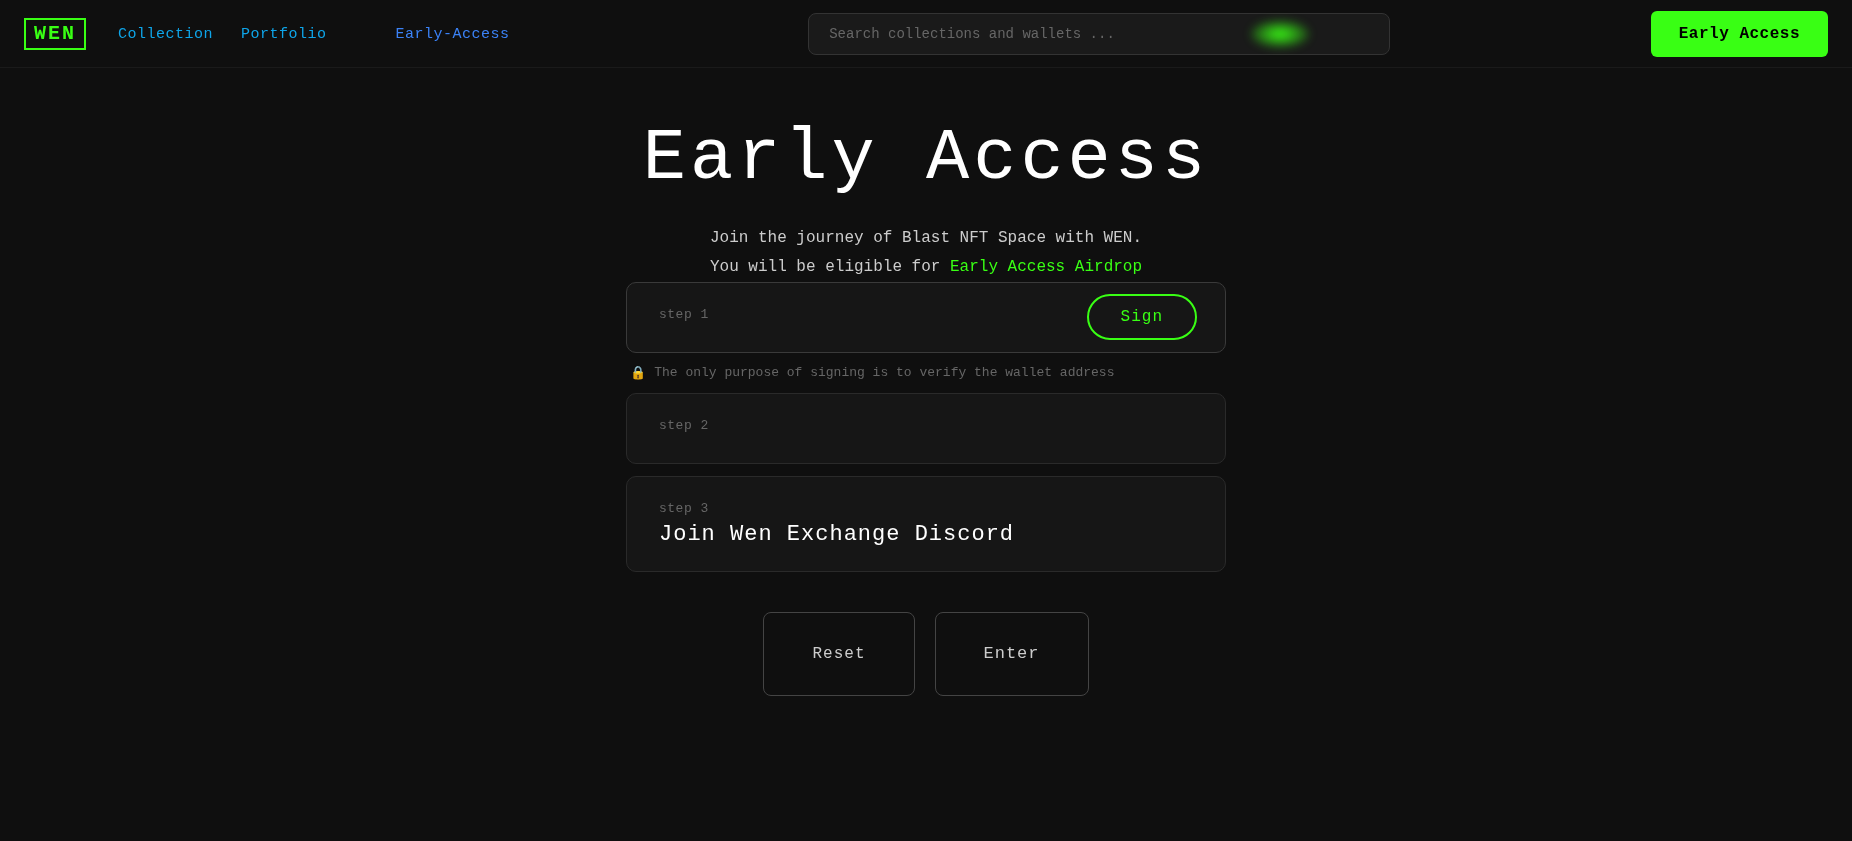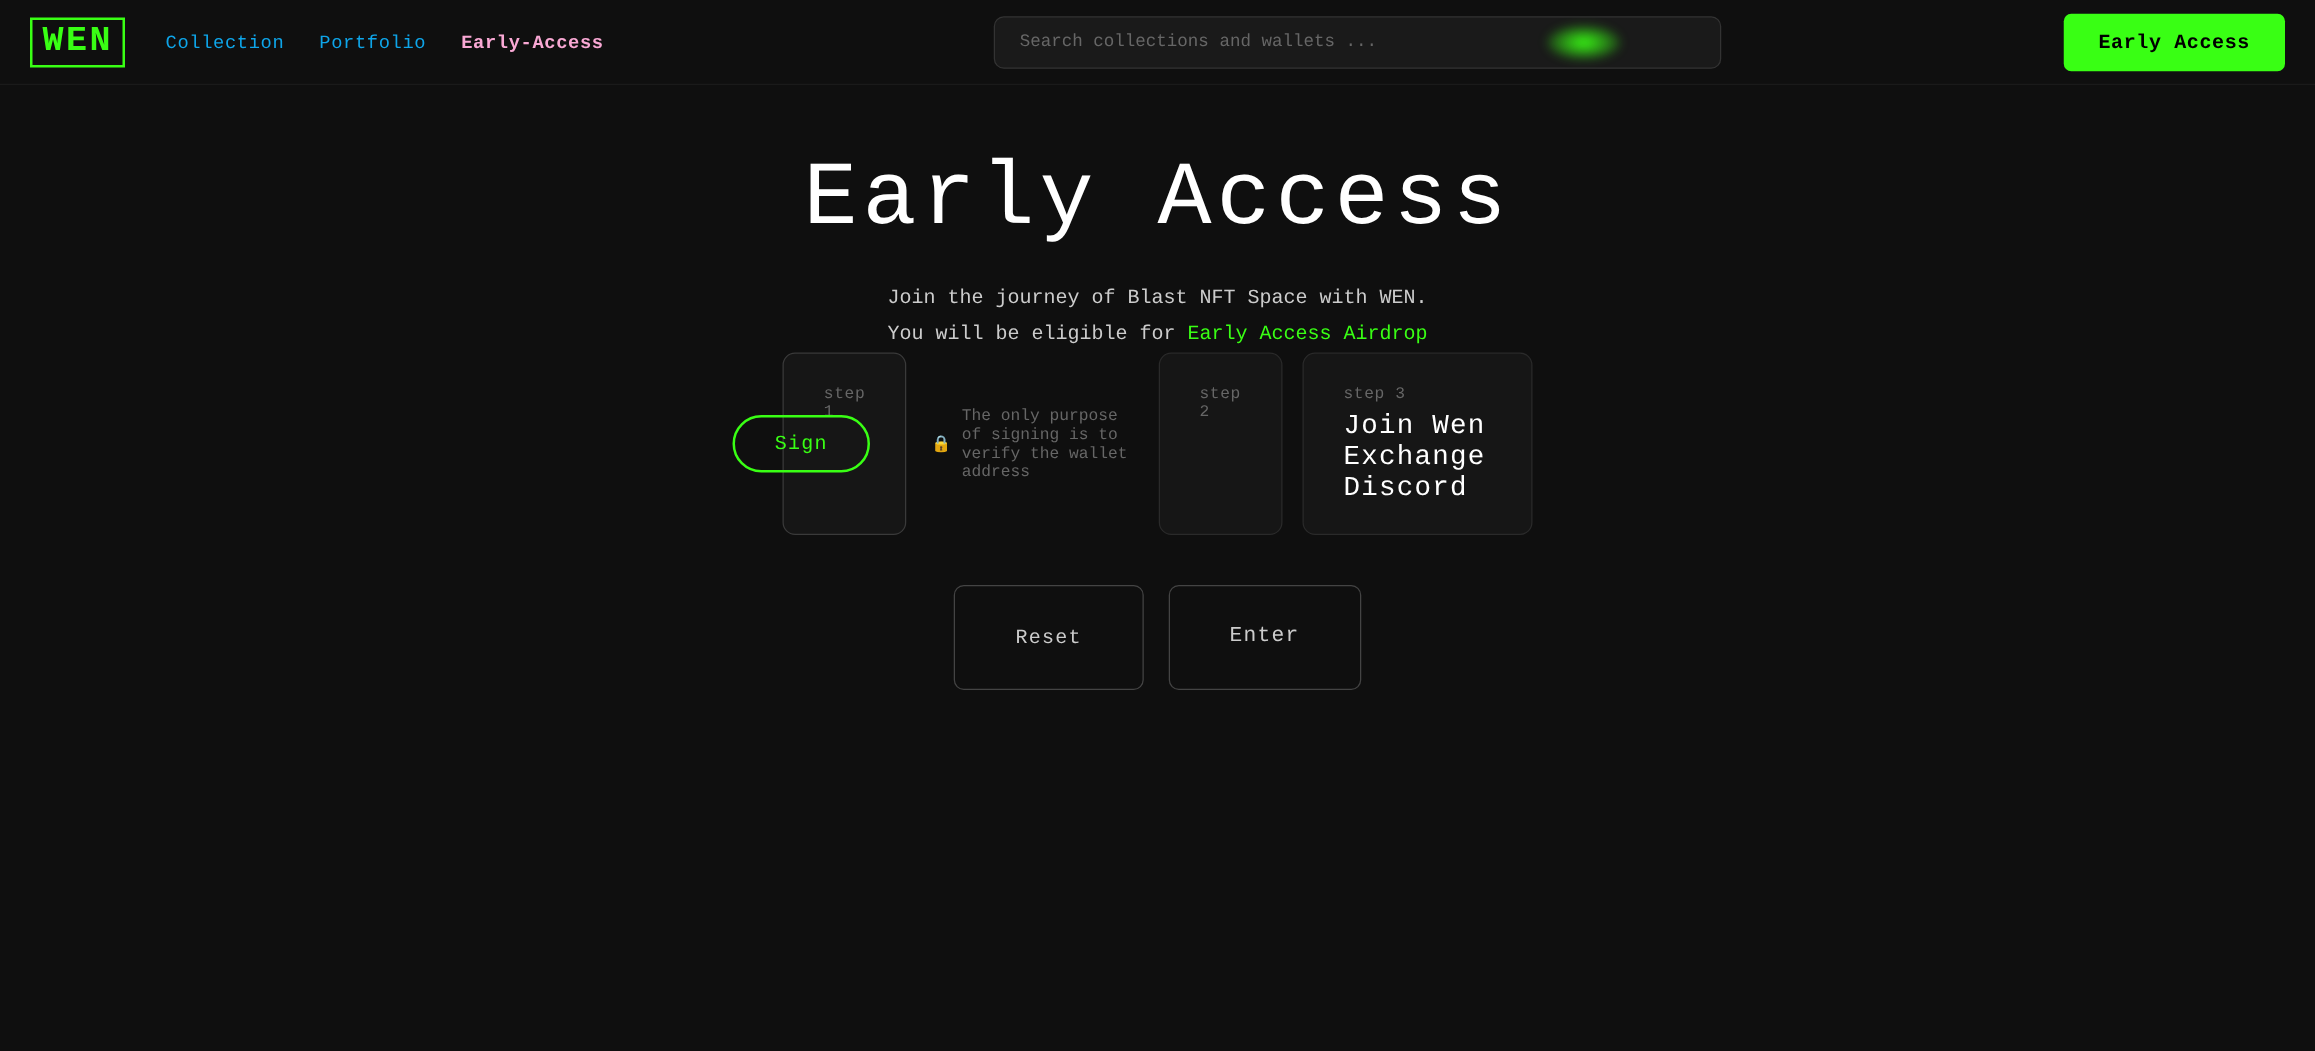--- a/index.html
+++ b/index.html
@@ -30,21 +30,21 @@
 
     .navbar-left {
       display: flex;
       align-items: center;
       gap: 32px;
     }
 
     .logo {
       font-family: 'Courier New', Courier, monospace;
       font-weight: 900;
-      font-size: 28px;
+      font-size: 20px;
       color: #39ff14;
       letter-spacing: 2px;
       border: 2.5px solid #39ff14;
       padding: 4px 8px;
       line-height: 1;
     }
 
     .nav-links {
       display: flex;
       align-items: center;
@@ -54,22 +54,23 @@
 
     .nav-links li a {
       text-decoration: none;
       font-family: 'Courier New', Courier, monospace;
       font-size: 15px;
       color: #0ea5e9;
       letter-spacing: 0.5px;
     }
 
     .nav-links li a.active {
-      color: #f9a8d4;
-      font-weight: bold;
+      color: #3b82f6;
+      font-weight: normal;
+      margin-left: 41px;
     }
 
     .navbar-center {
       flex: 1;
       max-width: 620px;
       margin: 0 40px;
       position: relative;
       padding-left: 38px;
     }
 
@@ -142,22 +143,22 @@
       line-height: 1.8;
     }
 
     .subtitle .highlight {
       color: #39ff14;
     }
 
     
     .steps-container {
       display: flex;
-      flex-direction: row;
-      gap: 16px;
+      flex-direction: column;
+      gap: 4px;
       width: 600px;
       justify-content: space-between;
     }
 
     .step-card {
       background-color: #161616;
       border: 1px solid #2a2a2a;
       border-radius: 10px;
       padding: 24px 32px;
       margin-bottom: 8px;

